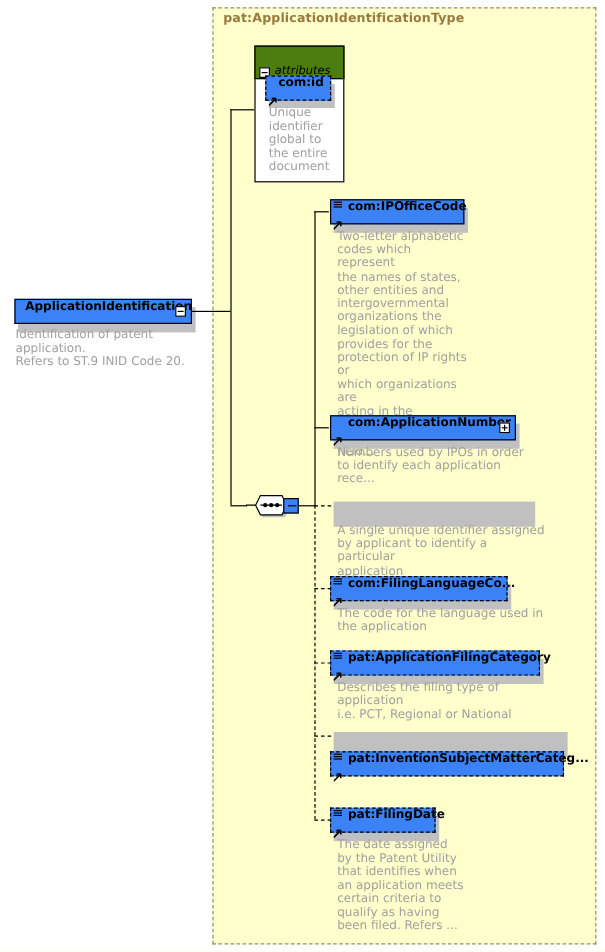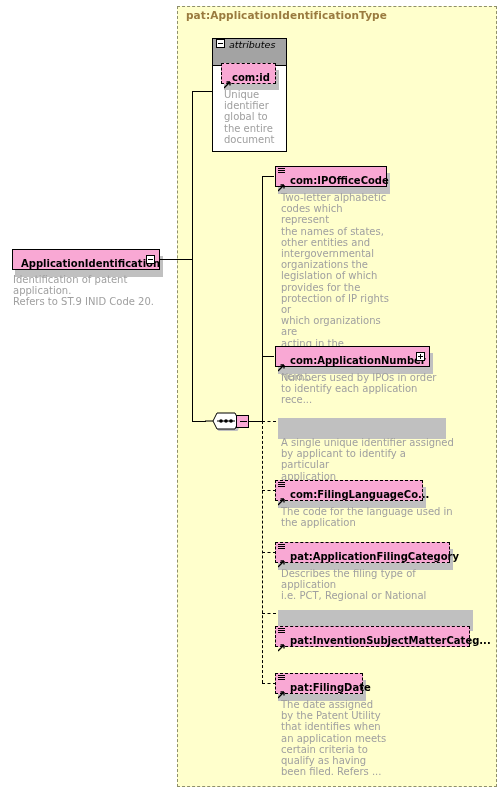--- a/index.html
+++ b/index.html
@@ -37,24 +37,24 @@
     left:212px;top:38px;
     width:75px;height:114px;
     background:#ffffff;
     border:1px solid #000000;
     box-sizing:border-box;
   }
   .attrs-head{
     position:absolute;
     left:212px;top:38px;
     width:75px;height:28px;
-    background:#a3a3a3;
+    background:#4d7c0f;
     border:1px solid #000000;
     box-sizing:border-box;
-    display:flex;align-items:flex-start;
+    display:flex;align-items:flex-end;
     padding-left:3px;
   }
   .attrs-label{
     font-size:9.5px;font-style:italic;color:#000;
     margin-left:4px;
   }
   .pm-box{
     width:9px;height:9px;
     border:1px solid #000;
     background:#fff;
@@ -73,25 +73,25 @@
 
   
   .shadow{
     position:absolute;
     background:#c0c0c0;
   }
 
   
   .node{
     position:absolute;
-    background:#f9a8d4;
+    background:#3b82f6;
     box-sizing:border-box;
     height:21px;
     display:flex;
-    align-items:flex-end;
+    align-items:flex-start;
     border:1px solid #000;
   }
   .node.optional{ border:1px dashed #000; }
   .node .nlabel{
     font-size:10px;font-weight:bold;color:#000;
     white-space:nowrap;
     margin-left:14px;
     margin-right:5px;
   }
   .node .nlabel.attr{ margin-left:10px; }

